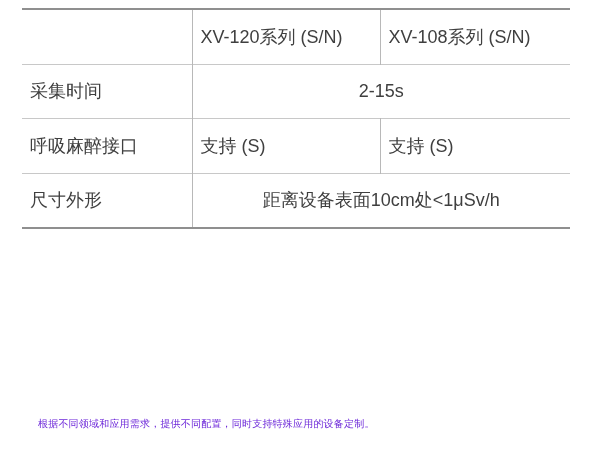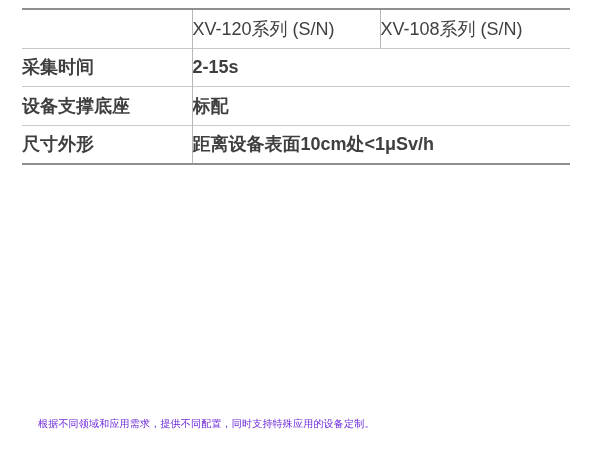--- a/index.html
+++ b/index.html
@@ -28,41 +28,40 @@
     border-bottom: 2px solid #8f8f8f;
     color: #3f3f3f;
     font-size: 18px;
   }
   table.spec-table col.c1 { width: 170px; }
   table.spec-table col.c2 { width: 188px; }
   table.spec-table col.c3 { width: 190px; }
   table.spec-table td {
     height: 37.5px;
     vertical-align: middle;
-    padding: 0;
+    padding: 8px;
     white-space: nowrap;
     overflow: hidden;
   }
   table.spec-table tr + tr td {
     border-top: 1px solid #c8c8c8;
-    font-weight: bold;
   }
   td.label {
     padding-left: 12px;
     border-right: 1px solid #b8b8b8;
   }
   td.val {
     padding-left: 13px;
     text-align: left;
   }
   td.vdiv {
     border-right: 1px solid #b8b8b8;
   }
   td.span {
-    text-align: left;
+    text-align: center;
   }
   .footnote {
     position: absolute;
     left: 38px;
     top: 414px;
     font-size: 10px;
     line-height: 19px;
     color: #6d28d9;
     letter-spacing: 0.2px;
   }
@@ -87,27 +86,28 @@
     </tr>
 
     <tr>
       <td class="label">采集时间</td>
       <td class="span" colspan="2">2-15s</td>
     </tr>
 
 
 
 
+    <tr>
+      <td class="label">呼吸麻醉接口</td>
+      <td class="val vdiv">支持 (S)</td>
+      <td class="val">支持 (S)</td>
+    </tr>
 
 
 
-    <tr>
-      <td class="label">设备支撑底座</td>
-      <td class="span" colspan="2">标配</td>
-    </tr>
 
     <tr>
       <td class="label">尺寸外形</td>
       <td class="span" colspan="2">距离设备表面10cm处&lt;1μSv/h</td>
     </tr>
 
   </tbody>
     </table>
 
   <div class="footnote">根据不同领域和应用需求，提供不同配置，同时支持特殊应用的设备定制。</div>

